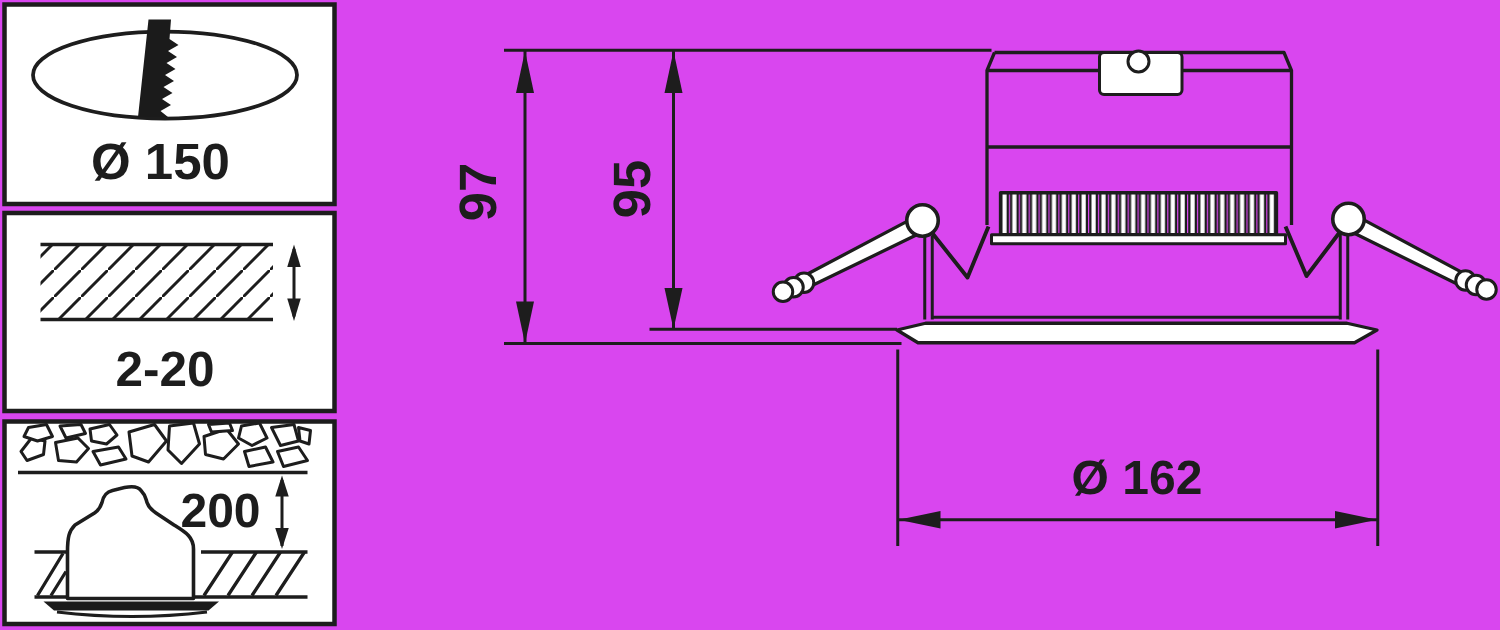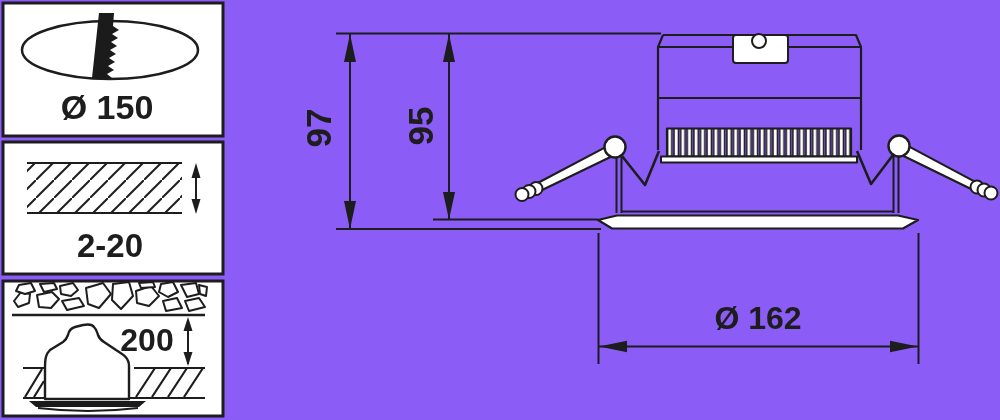--- a/index.html
+++ b/index.html
@@ -1,16 +1,16 @@
 <!DOCTYPE html>
 <html><head>
 <meta charset="utf-8">
 <style>
   html,body{margin:0;padding:0;background:#ffffff;}
-  .canvas{position:relative;width:1000px;height:420px;background:#8b5cf6;overflow:hidden;}
+  .canvas{position:relative;width:1000px;height:420px;background:#d946ef;overflow:hidden;}
   svg{display:block;}
   .dimtext{font-family:"Liberation Sans",sans-serif;font-weight:700;fill:#1d1d1d;stroke:none;}
 </style>
 </head>
 <body>
 
 <div class="canvas">
 <svg width="1000" height="420" viewBox="0 0 1000 420">
   <defs>
     <pattern id="finPattern" width="6.6" height="28" patternUnits="userSpaceOnUse">

